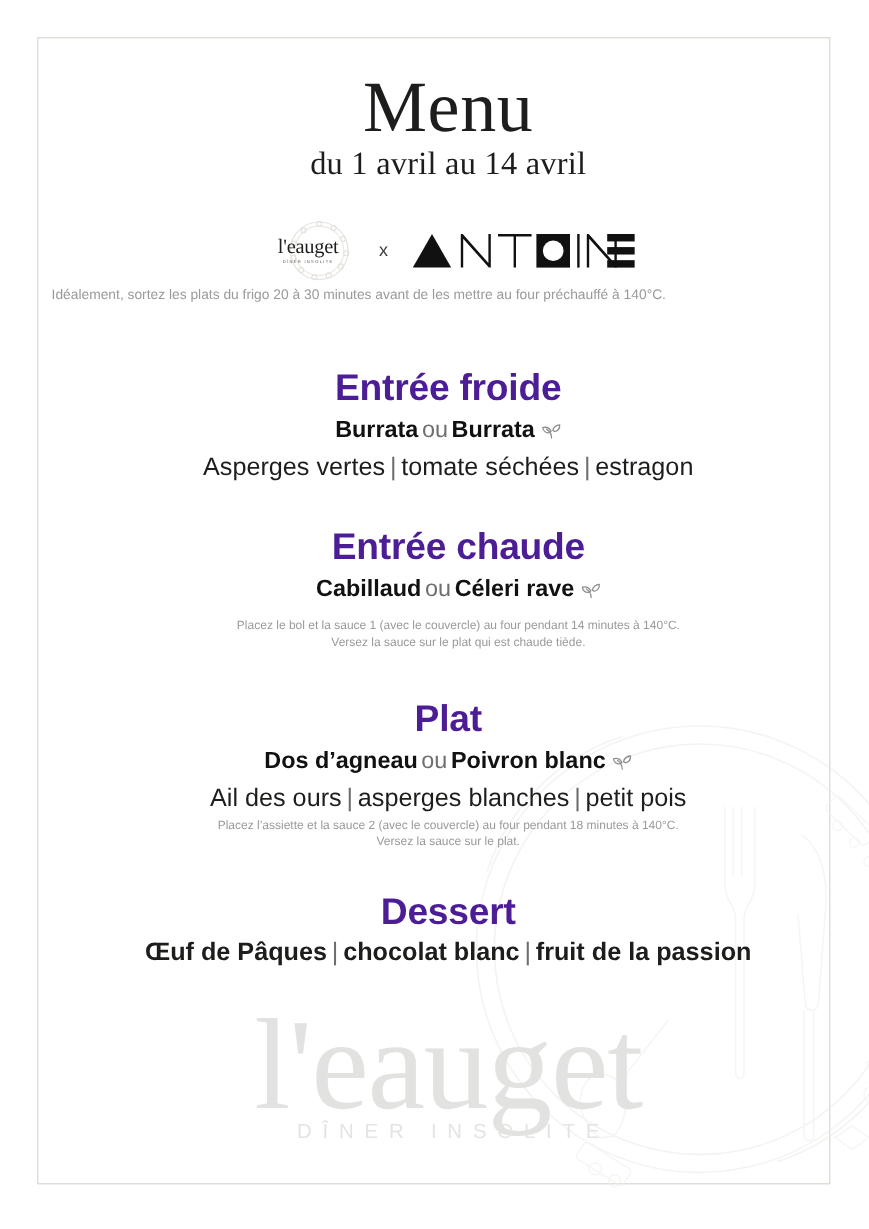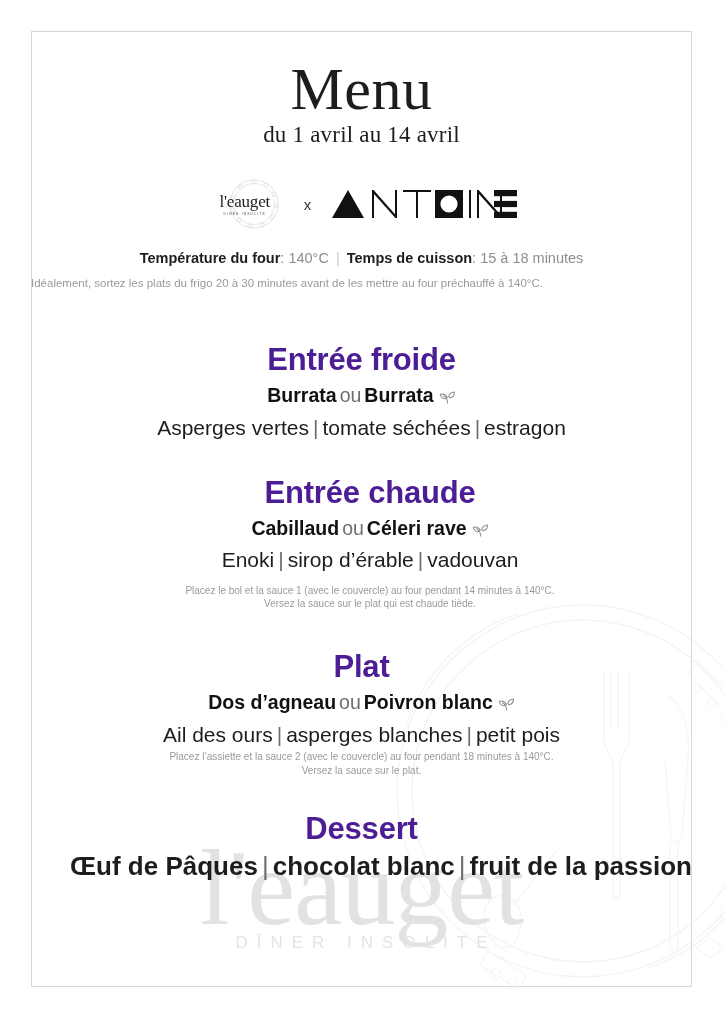--- a/index.html
+++ b/index.html
@@ -40,40 +40,40 @@
     right: -74px;
     bottom: 18px;
     width: 430px;
     height: 430px;
     opacity: .55;
     pointer-events: none;
   }
 
   .content {
     position: absolute;
-    left: 31px;
+    left: 43px;
     top: 31px;
     width: 661px;
     height: 956px;
     box-sizing: border-box;
   }
 
   
   .title-block { text-align: center; padding-top: 28px; }
   .menu-title {
     font-family: "Liberation Serif", serif;
     font-size: 60px;
     line-height: 1.02;
     font-weight: 400;
     color: #1d1d1b;
     letter-spacing: .5px;
   }
   .menu-dates {
     font-family: "Liberation Serif", serif;
-    font-size: 23px;
+    font-size: 27px;
     line-height: 1.1;
     color: #1d1d1b;
     margin-top: 2px;
     letter-spacing: .2px;
   }
 
   
   .logo-row {
     display: flex;
     align-items: center;
@@ -189,23 +189,22 @@
     margin-top: 10px;
   }
 
   .c-entree-froide { margin-top: 50px; }
   .c-entree-chaude { margin-top: 33px; margin-left: 17px; }
   .c-plat { margin-top: 37px; }
   .c-plat .course-note { margin-top: 2px; }
   .c-dessert { margin-top: 32px; }
   .c-dessert .course-sides {
     font-weight: 700;
-    font-size: 26px;
+    font-size: 21px;
     margin-top: 3px;
-    text-align: right;
   }
 
   
   .watermark {
     position: absolute;
     left: 0;
     right: 0;
     bottom: 34px;
     text-align: center;
     pointer-events: none;
@@ -314,23 +313,20 @@
         <rect x="138" y="2" width="2" height="28" fill="#111111"></rect>
 
         <path d="M146 30 V2 h1.6 L169 26.2 V2 h2 V30 h-1.6 L148 5.9 V30 z" fill="#111111"></path>
 
         <rect x="163" y="2" width="23" height="6.2" fill="#111111"></rect>
         <rect x="163" y="12.9" width="23" height="6.2" fill="#111111"></rect>
         <rect x="163" y="23.8" width="23" height="6.2" fill="#111111"></rect>
       </svg>
     </div>
 
-    <div class="oven">
-      <b>Température du four</b><span>: 140°C</span><span class="sep">|</span><b>Temps de cuisson</b><span>: 15 à 18 minutes</span>
-    </div>
     <div class="oven-note">Idéalement, sortez les plats du frigo 20 à 30 minutes avant de les mettre au four préchauffé à 140°C.</div>
 
     <div class="course c-entree-froide">
       <div class="course-heading">Entrée froide</div>
       <div class="course-main">
         <span>Burrata</span><span class="ou">ou</span><span>Burrata</span><span class="veg-icon"><svg width="17" height="14" viewBox="0 0 17 14">
               <g fill="none" stroke="#8d8d8d" stroke-width="1.05" stroke-linecap="round">
                 <path d="M8.6 13 C8.6 9.6 7.4 7.4 4.6 5.8"></path>
                 <path d="M8.3 7.3 C6.9 4.7 4.1 3.6 1.3 4.3 1.6 7.2 3.8 9 6.6 8.6 z"></path>
                 <path d="M9.6 6.6 C10.4 4 12.6 2.2 15.4 2 15.6 4.8 13.9 7.1 11.2 7.7 z"></path>
@@ -346,23 +342,20 @@
       <div class="course-heading">Entrée chaude</div>
       <div class="course-main">
         <span>Cabillaud</span><span class="ou">ou</span><span>Céleri rave</span><span class="veg-icon"><svg width="17" height="14" viewBox="0 0 17 14">
               <g fill="none" stroke="#8d8d8d" stroke-width="1.05" stroke-linecap="round">
                 <path d="M8.6 13 C8.6 9.6 7.4 7.4 4.6 5.8"></path>
                 <path d="M8.3 7.3 C6.9 4.7 4.1 3.6 1.3 4.3 1.6 7.2 3.8 9 6.6 8.6 z"></path>
                 <path d="M9.6 6.6 C10.4 4 12.6 2.2 15.4 2 15.6 4.8 13.9 7.1 11.2 7.7 z"></path>
               </g>
             </svg></span>
       </div>
-      <div class="course-sides">
-        <span>Enoki</span><span class="bar">|</span><span>sirop d’érable</span><span class="bar">|</span><span>vadouvan</span>
-      </div>
       <div class="course-note">
         <div>Placez le bol et la sauce 1 (avec le couvercle) au four pendant 14 minutes à 140°C.</div>
         <div>Versez la sauce sur le plat qui est chaude tiède.</div>
       </div>
     </div>
 
     <div class="course c-plat">
       <div class="course-heading">Plat</div>
       <div class="course-main">
         <span>Dos d’agneau</span><span class="ou">ou</span><span>Poivron blanc</span><span class="veg-icon"><svg width="17" height="14" viewBox="0 0 17 14">

